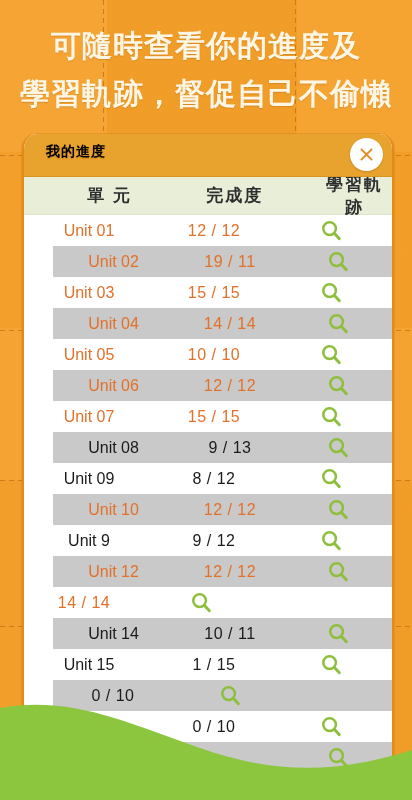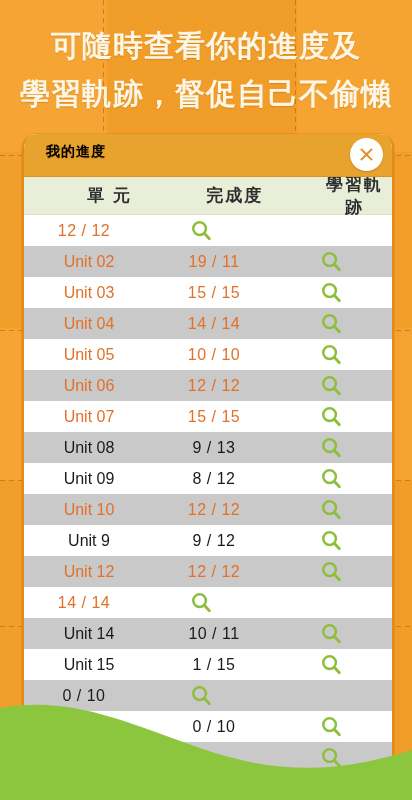--- a/index.html
+++ b/index.html
@@ -48,21 +48,21 @@
   
   .thead{display:flex;height:37px;background:#e9eed9;align-items:center;
     border-bottom:1px solid #dde3c9;}
   .th{font-size:17px;color:#2e2e2e;font-weight:700;letter-spacing:2px;text-align:center;margin-left:43px;}
   .c-unit{width:130px;}
   .c-prog{width:120px;}
   .c-trace{width:114px;}
 
   .tbody{position:relative;}
   .row{display:flex;height:31px;align-items:center;background:#fff;}
-  .row.alt{background:#c9c9c9;}
+  .row.alt{background:#c9c9c9;margin-left:29px;}
   .cell{text-align:center;font-size:16px;color:#1b1b1b;}
   .cell.done{color:#e2712a;}
   .cell.c-unit{width:130px;}
   .cell.c-prog{width:120px;letter-spacing:.5px;}
   .cell.c-trace{width:114px;display:flex;align-items:center;justify-content:center;}
   .mag{display:block;cursor:pointer;}
 
   
   .wave{position:absolute;left:0;right:0;bottom:0;height:120px;pointer-events:none;}
   .wave svg{display:block;width:100%;height:100%;}
@@ -96,20 +96,21 @@
     </div>
 
     <div class="thead">
       <div class="th c-unit">單 元</div>
       <div class="th c-prog">完成度</div>
       <div class="th c-trace">學習軌跡</div>
     </div>
 
     <div class="tbody" id="tbody">
         <div class="row">
+          <div class="cell c-unit done">Unit 01</div>
           <div class="cell c-prog done">12 / 12</div>
           <div class="cell c-trace">
             <svg class="mag" width="23" height="23" viewBox="0 0 24 24" aria-hidden="true">
               <circle cx="10" cy="10" r="6.6" fill="none" stroke="#8dbf3c" stroke-width="2.6"></circle>
               <line x1="14.9" y1="14.9" x2="20.2" y2="20.6" stroke="#8dbf3c" stroke-width="3" stroke-linecap="round"></line>
             </svg>
           </div>
         </div>
         <div class="row alt">
           <div class="cell c-unit done">Unit 02</div>

